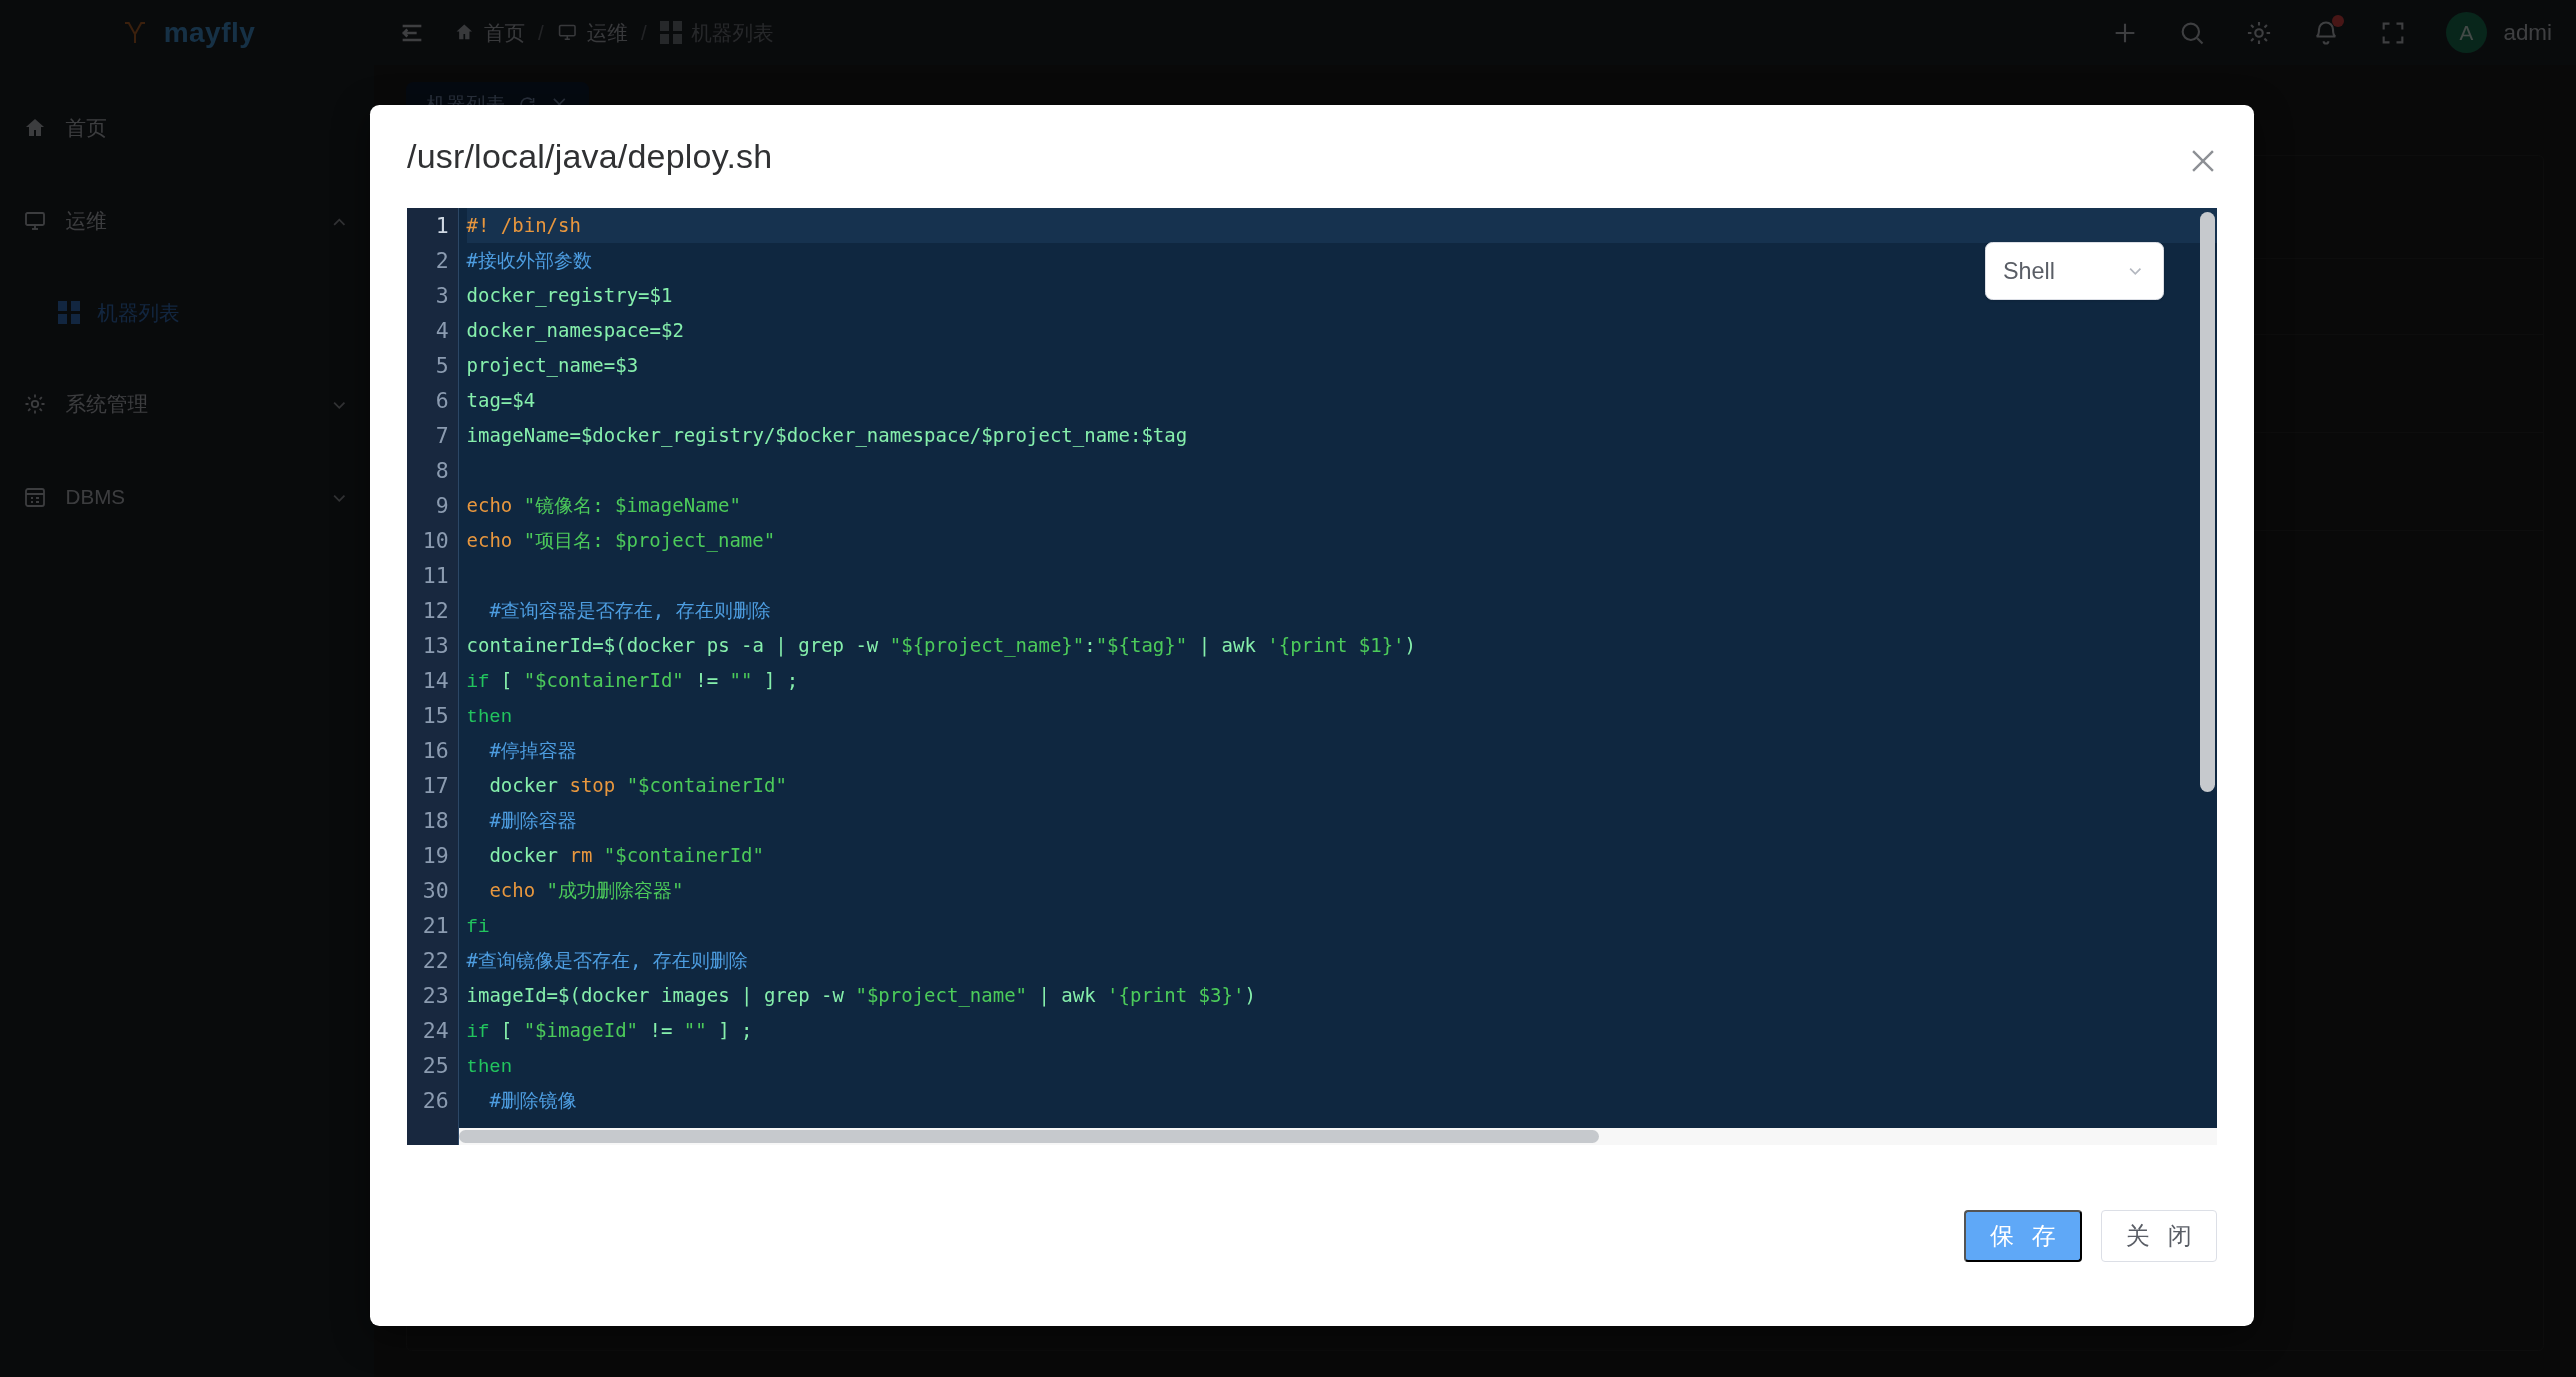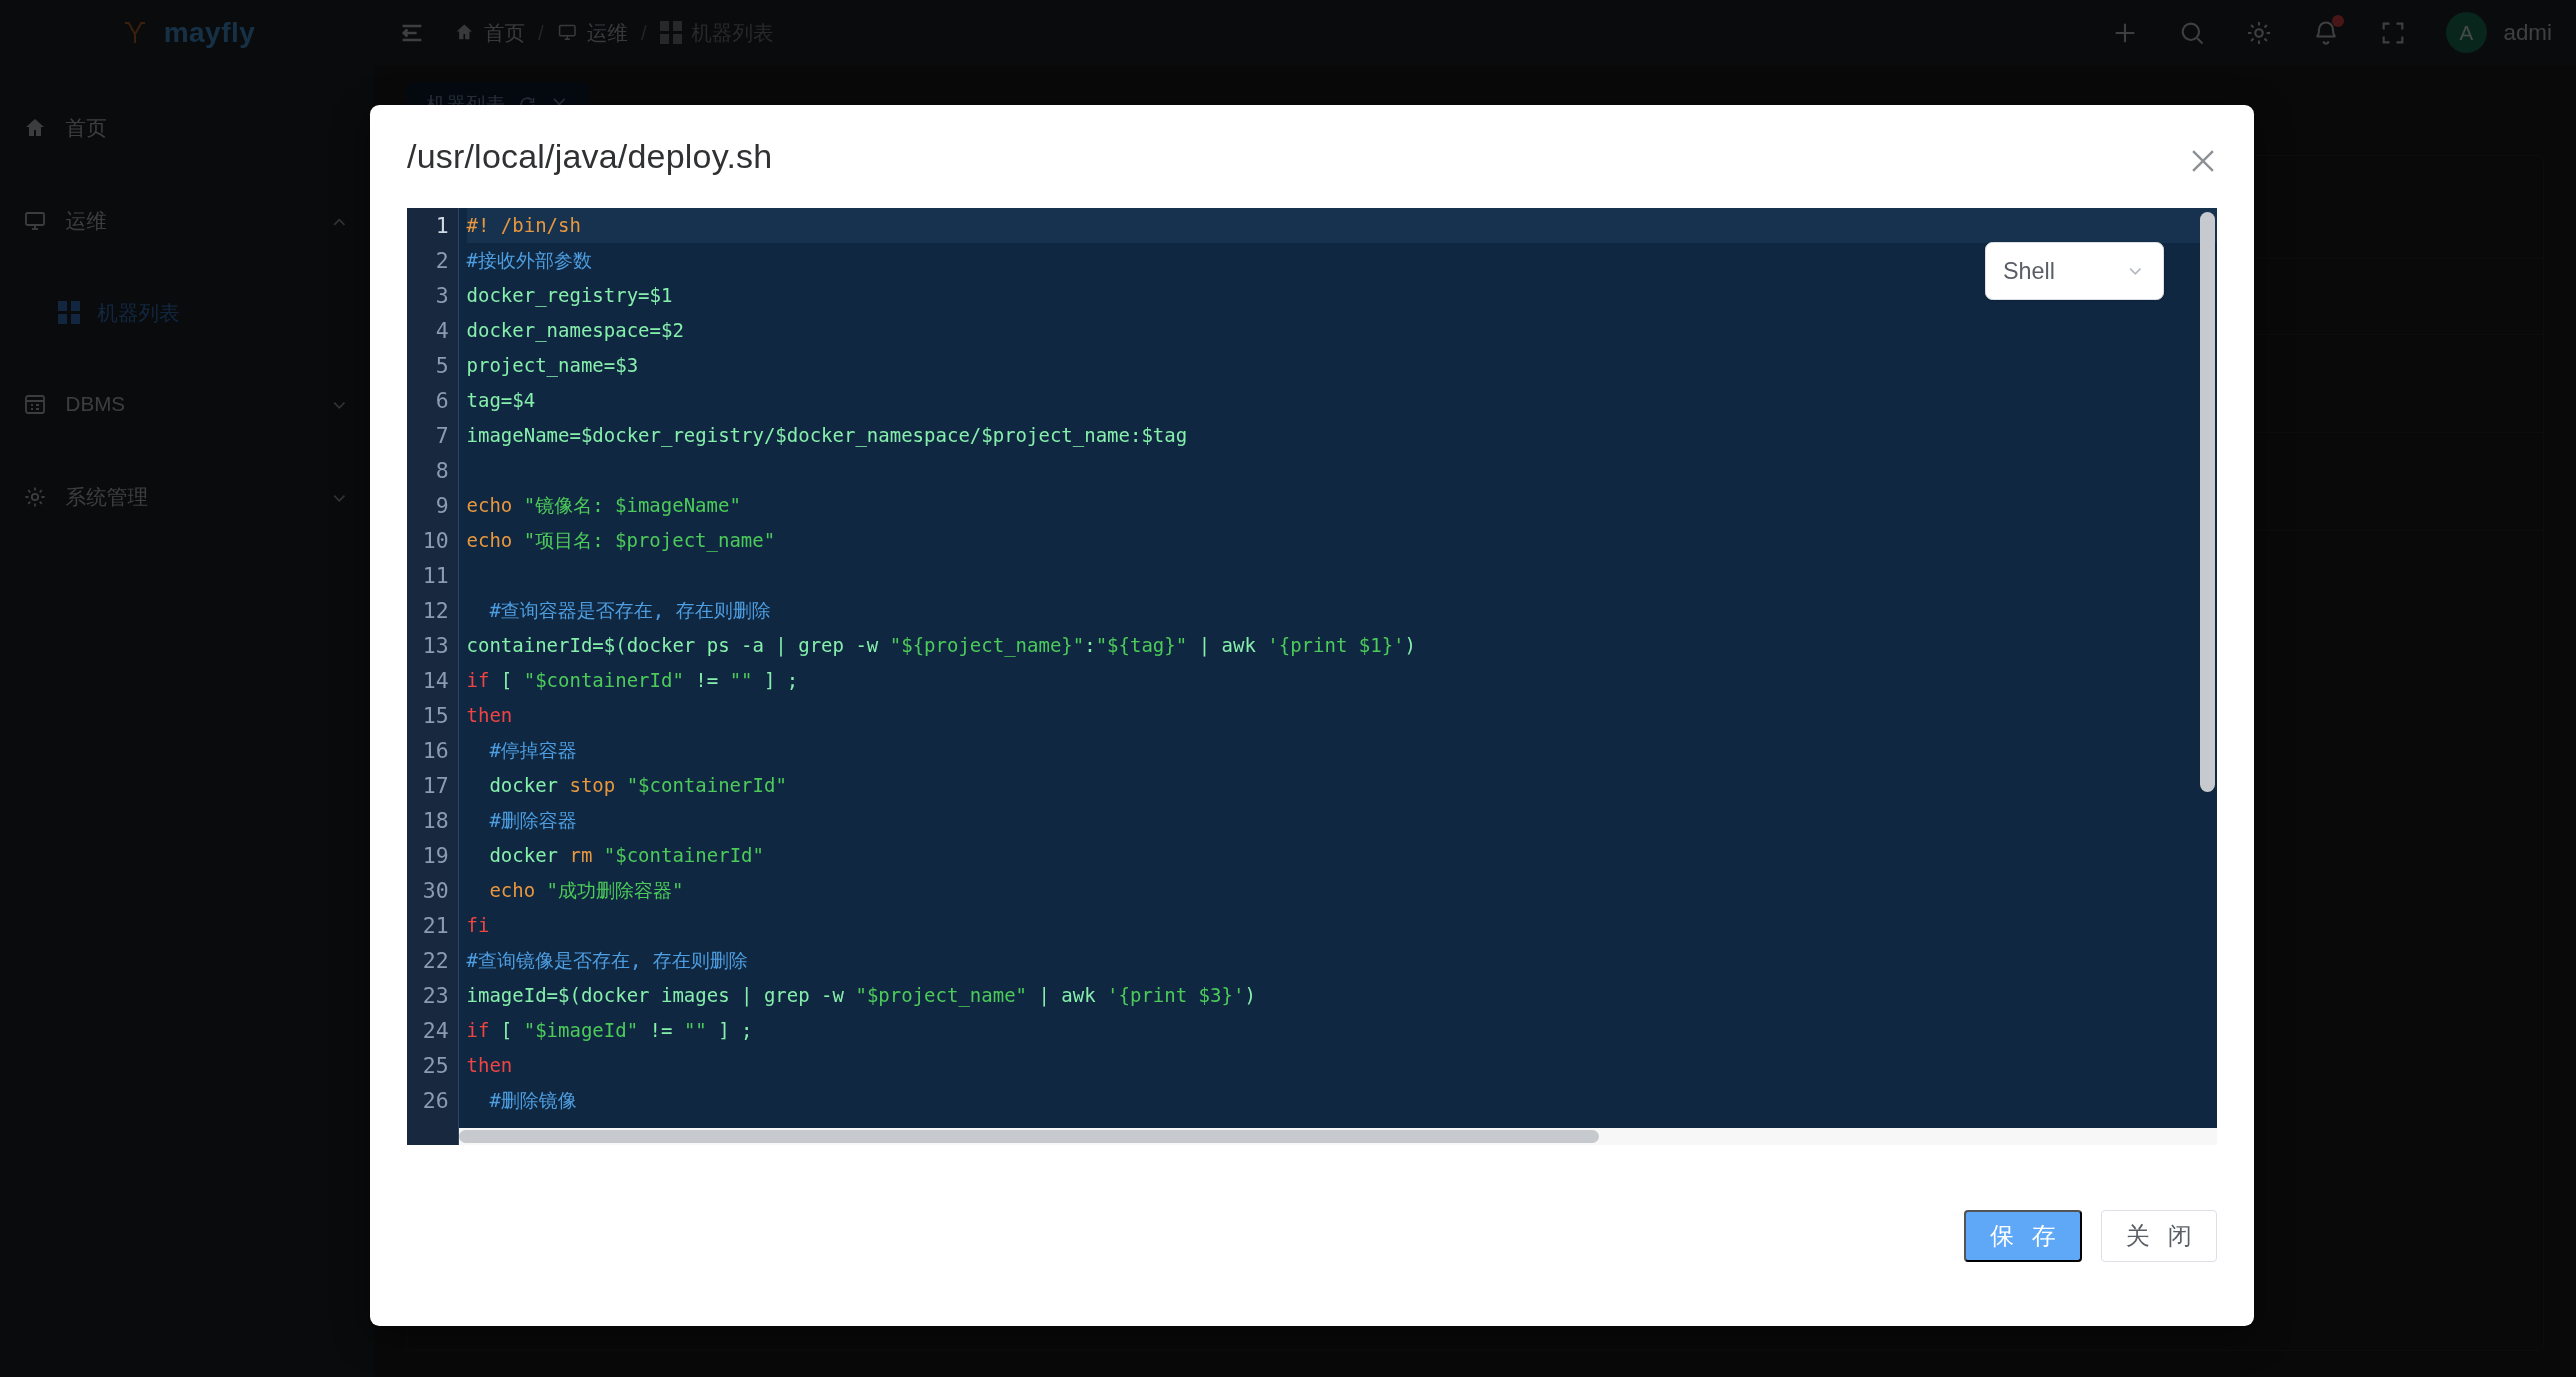--- a/index.html
+++ b/index.html
@@ -132,21 +132,21 @@
     font-family:"DejaVu Sans Mono", monospace; font-size:19px;
     white-space: pre; overflow:hidden; padding-left: 7.5px;
   }
   .code .row { height:35px; line-height:35px; color:#e6edf5; }
   .code .row.active {
     background:#16324f; box-shadow: 0 0 0 9346px transparent;
   }
   .row.active { position:relative; }
   .cm { color:#4d9de0; }
   .str { color:#4ccb5a; }
-  .kw  { color:#ef4444; }
+  .kw  { color:#22c55e;font-family:Liberation Mono, monospace; }
   .bi  { color:#e8973e; }
   .pln { color:#86efac; }
 
   .lang-select {
     position:absolute; right: 90px; top: 34px; width: 179px; height: 58px;
     background:#fff; border:0.9px solid #dcdfe6; border-radius:7.5px;
     display:flex; align-items:center; justify-content:space-between;
     padding: 0 17px; font-size:23.4px; color:#5a5e66;
     box-shadow: 0 0.9px 2.8px rgba(0,0,0,.12);
   }
@@ -223,40 +223,40 @@
             <i></i>
             <i></i>
             <i></i>
           </span>
         <span>机器列表</span>
       </div>
 
       <div class="side-item">
         <span class="ico">
           <svg viewBox="0 0 24 24" width="24" height="24" fill="none" stroke="currentColor" stroke-width="1.8">
-              <rect x="3" y="4" width="18" height="17" rx="2"></rect>
-              <path d="M3 9h18M8 13h2M13 13h3M8 17h2M13 17h3"></path>
-            </svg>
-        </span>
-        <span class="lbl">DBMS</span>
+              <circle cx="12" cy="12" r="3.2"></circle>
+              <path d="M12 2.5v3M12 18.5v3M2.5 12h3M18.5 12h3M5.2 5.2l2.1 2.1M16.7 16.7l2.1 2.1M18.8 5.2l-2.1 2.1M7.3 16.7l-2.1 2.1"></path>
+            </svg>
+        </span>
+        <span class="lbl">系统管理</span>
         <span class="arrow">
           <svg viewBox="0 0 24 24" width="20.6" height="20.6" fill="none" stroke="currentColor" stroke-width="2">
               <path d="M6 9l6 6 6-6"></path>
             </svg>
         </span>
       </div>
 
       <div class="side-item">
         <span class="ico">
           <svg viewBox="0 0 24 24" width="24" height="24" fill="none" stroke="currentColor" stroke-width="1.8">
-              <circle cx="12" cy="12" r="3.2"></circle>
-              <path d="M12 2.5v3M12 18.5v3M2.5 12h3M18.5 12h3M5.2 5.2l2.1 2.1M16.7 16.7l2.1 2.1M18.8 5.2l-2.1 2.1M7.3 16.7l-2.1 2.1"></path>
-            </svg>
-        </span>
-        <span class="lbl">系统管理</span>
+              <rect x="3" y="4" width="18" height="17" rx="2"></rect>
+              <path d="M3 9h18M8 13h2M13 13h3M8 17h2M13 17h3"></path>
+            </svg>
+        </span>
+        <span class="lbl">DBMS</span>
         <span class="arrow">
           <svg viewBox="0 0 24 24" width="20.6" height="20.6" fill="none" stroke="currentColor" stroke-width="2">
               <path d="M6 9l6 6 6-6"></path>
             </svg>
         </span>
       </div>
     </div>
   </div>
 
   <div class="topbar">

